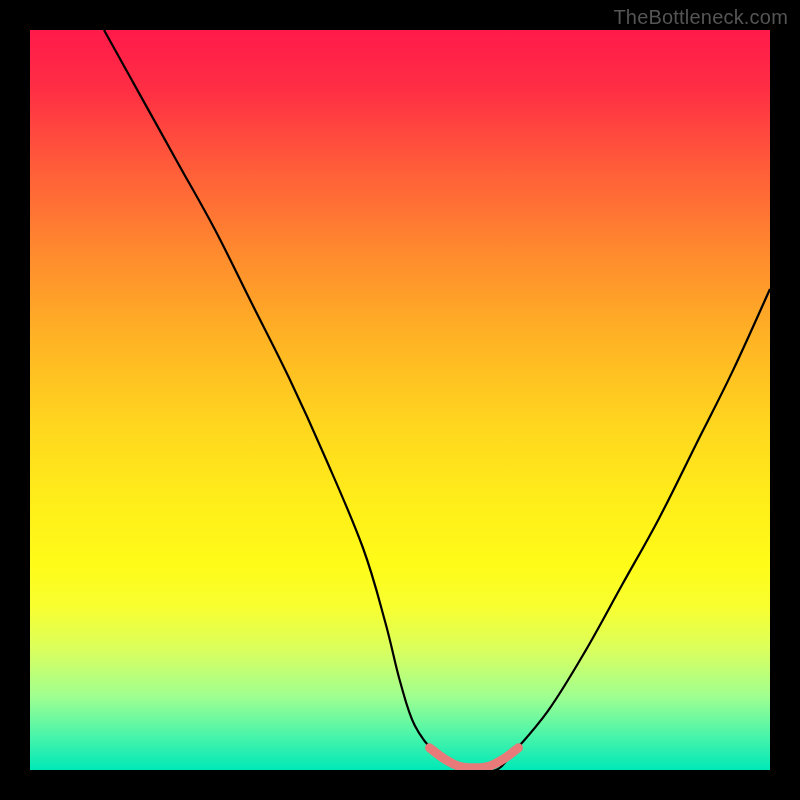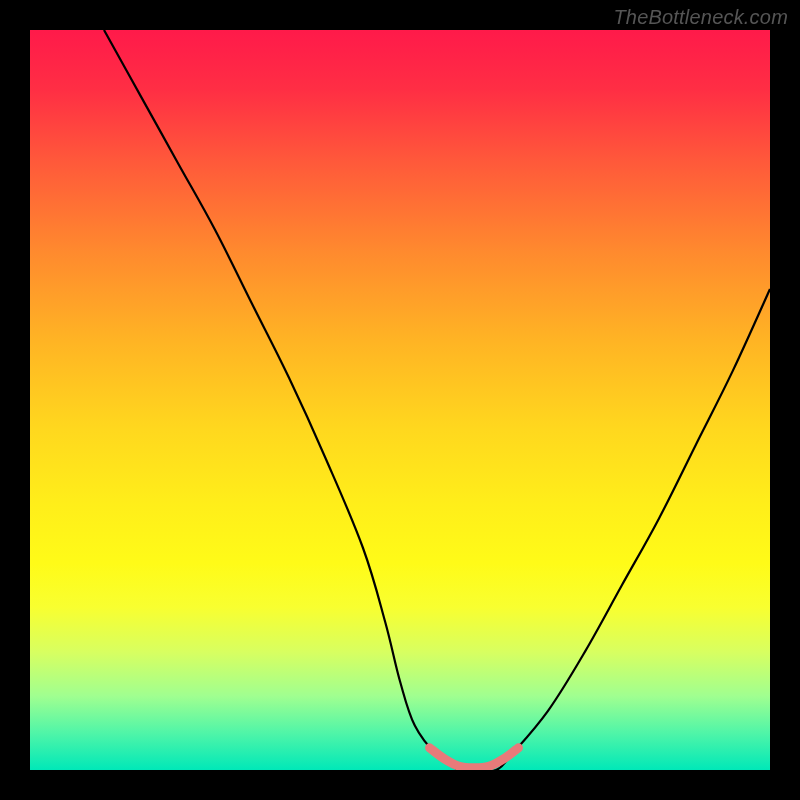--- a/index.html
+++ b/index.html
@@ -35,21 +35,20 @@
   }
   .watermark {
     position: absolute;
     top: 6px;
     right: 12px;
     color: #555;
     font-size: 20px;
     font-weight: 500;
     z-index: 10;
     letter-spacing: 0.2px;
-    font-style: italic;
   }
   svg.overlay {
     position: absolute;
     left: 0;
     top: 0;
     width: 740px;
     height: 740px;
   }
 </style>
 </head>

